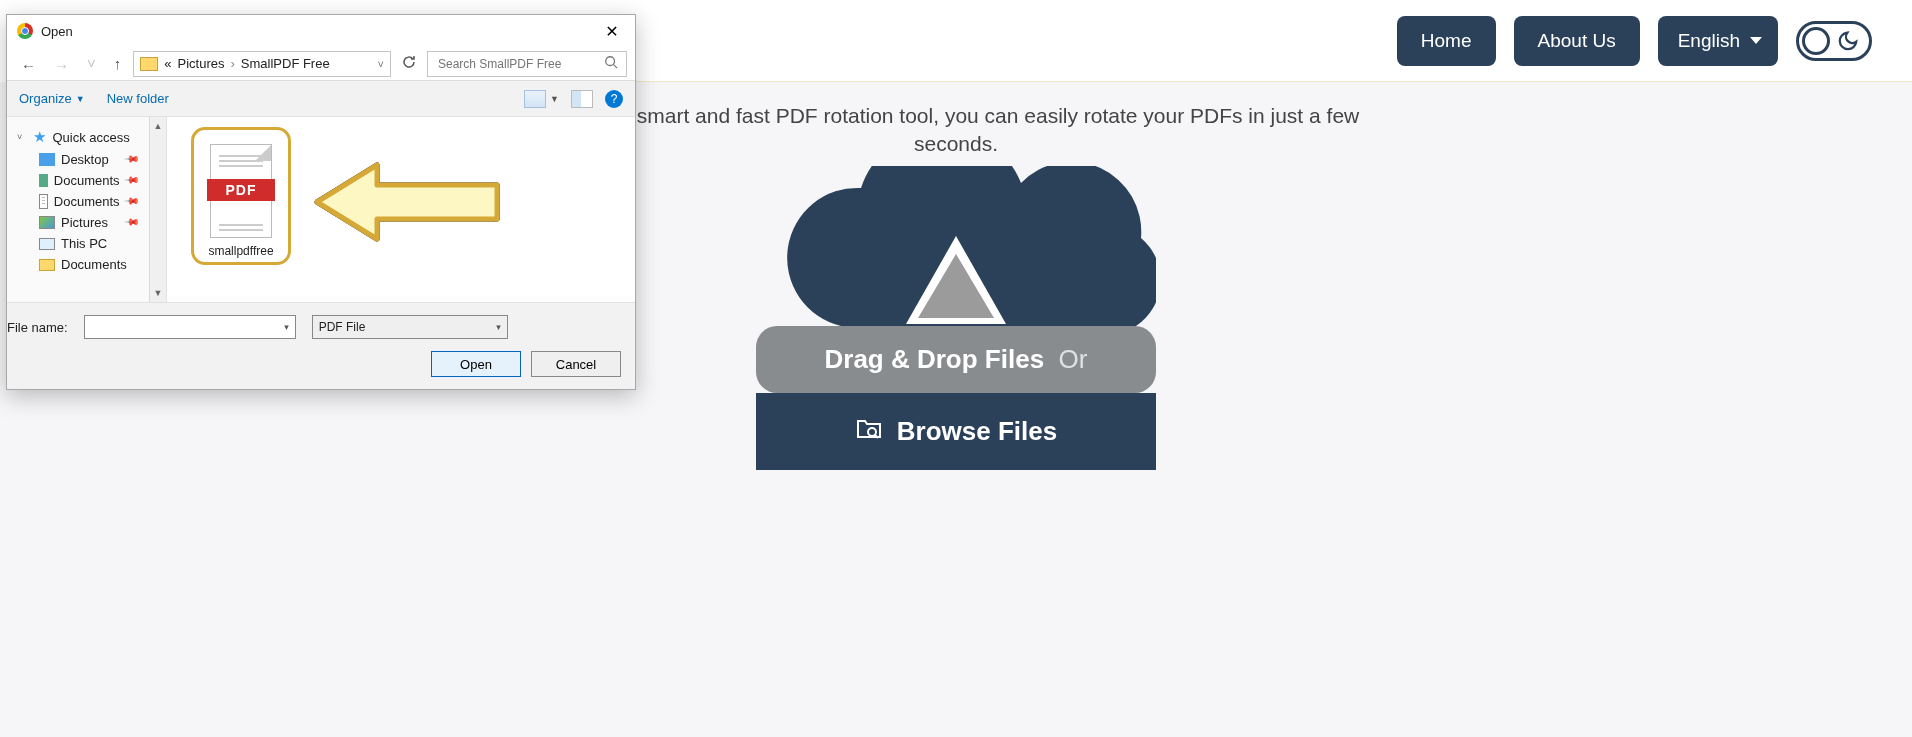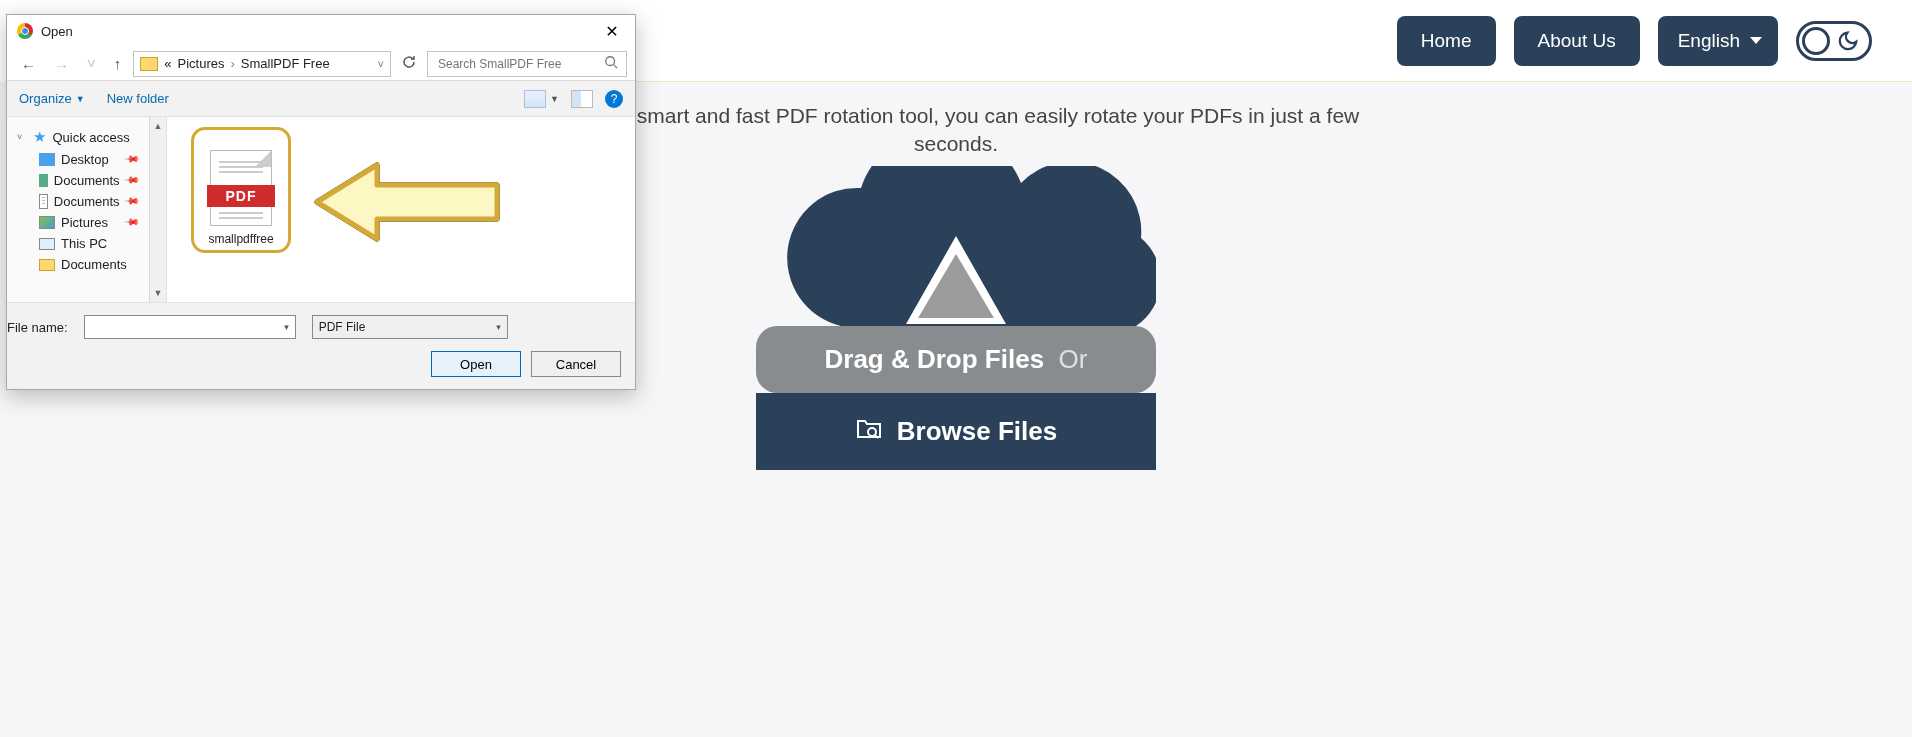--- a/index.html
+++ b/index.html
@@ -184,21 +184,21 @@
   .icon-pic{width:16px;height:13px;background:linear-gradient(135deg,#7fc44a,#4a9ad8);display:inline-block;border:1px solid #888}
   .icon-pc{width:16px;height:12px;border:1px solid #888;background:#dfeffd;display:inline-block}
   .icon-star{color:#3fa0f0;font-size:15px}
   .caret{font-size:9px;color:#666;width:10px;display:inline-block}
 
   .file-area{flex:1;position:relative;background:#fff;padding:10px}
   .file-tile{
     width:100px;text-align:center;font-size:12px;position:absolute;left:24px;top:10px;
     border:3px solid #d6a936;border-radius:14px;padding:6px 2px 4px;
   }
-  .pdf-thumb{width:62px;height:76px;margin:14px auto 6px;position:relative;background:#fff;border:1px solid #bbb}
+  .pdf-thumb{width:62px;height:94px;margin:8px auto 6px;position:relative;background:#fff;border:1px solid #bbb}
   .pdf-thumb .fold{position:absolute;right:0;top:0;width:16px;height:16px;background:linear-gradient(135deg,#fff 48%,#ccc 52%);}
   .pdf-thumb .lines{position:absolute;left:8px;right:8px;top:10px;height:2px;background:#ccc;box-shadow:0 5px 0 #ccc,0 10px 0 #ccc}
   .pdf-thumb .band{position:absolute;left:-4px;right:-4px;top:34px;height:22px;background:#d12c2c;color:#fff;font-weight:700;font-size:14px;display:flex;align-items:center;justify-content:center;letter-spacing:1px}
   .pdf-thumb .lines2{position:absolute;left:8px;right:8px;bottom:6px;height:2px;background:#ccc;box-shadow:0 -5px 0 #ccc}
 
   
   .callout-arrow{
     position:absolute;left:140px;top:40px;
   }
   .callout-arrow svg{filter:drop-shadow(0 0 0 #000)}

